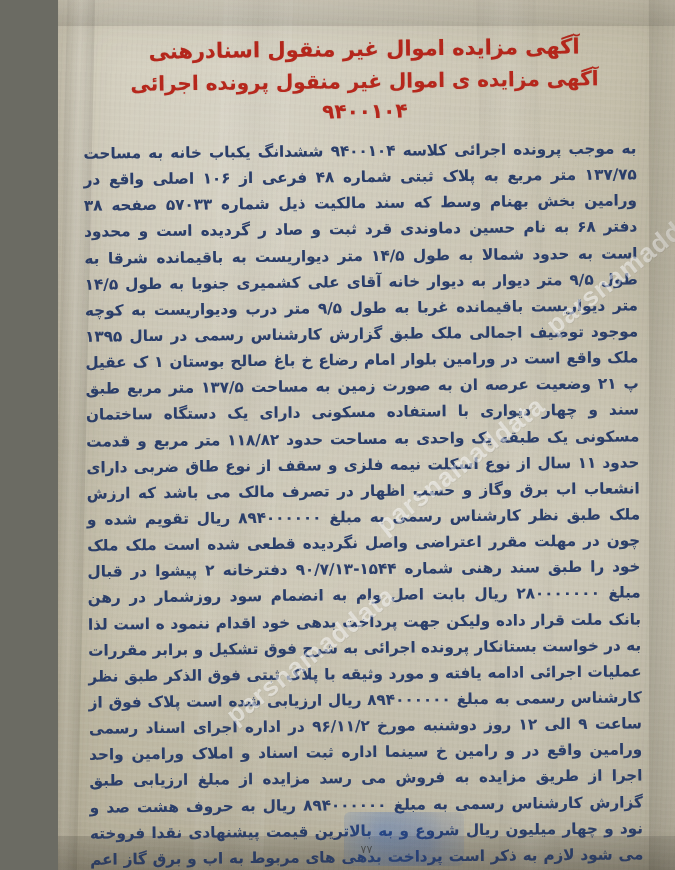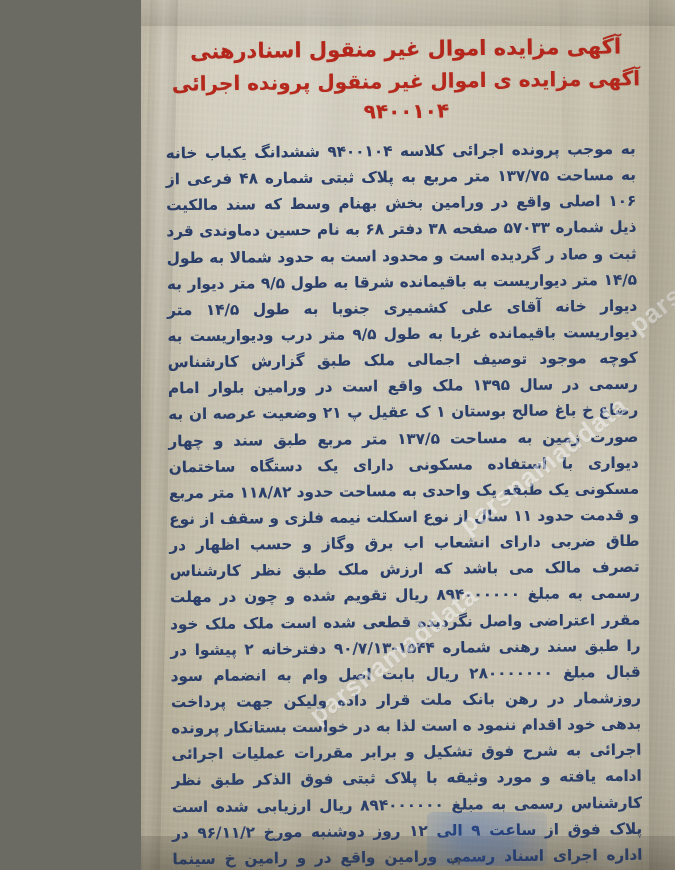--- a/index.html
+++ b/index.html
@@ -2,21 +2,21 @@
 <html lang="fa" dir="rtl"><head>
 <meta charset="utf-8">
 <style>
   html, body {
     margin: 0;
     padding: 0;
     background: #6b6b63;
   }
   .page {
     position: relative;
-    width: 534px;
+    width: 617px;
     height: 870px;
     overflow: hidden;
     background: #b9b5a4;
     font-family: "DejaVu Sans", "Liberation Sans", sans-serif;
   }
   
   .paper {
     position: absolute;
     inset: 0;
     background:
@@ -105,27 +105,26 @@
     border-radius: 6px;
     background:
       radial-gradient(circle at 30% 40%, rgba(30,90,200,0.30), rgba(30,90,200,0) 70%),
       radial-gradient(circle at 70% 60%, rgba(20,70,180,0.22), rgba(20,70,180,0) 72%);
     filter: blur(0.4px);
     pointer-events: none;
   }
   .pagenum {
     position: absolute;
     left: 50%;
-    bottom: 2px;
+    bottom: 14px;
     transform: translateX(-50%);
     color: #3a3a3a;
     font-size: 11px;
     opacity: .75;
     font-family: "Liberation Sans", sans-serif;
-    margin-left: 48px;
   }
   .edge-shadow {
     position: absolute;
     inset: 0;
     box-shadow: inset 0 0 60px rgba(60,50,30,0.28);
     pointer-events: none;
   }
 </style>
 </head>
 <body>

